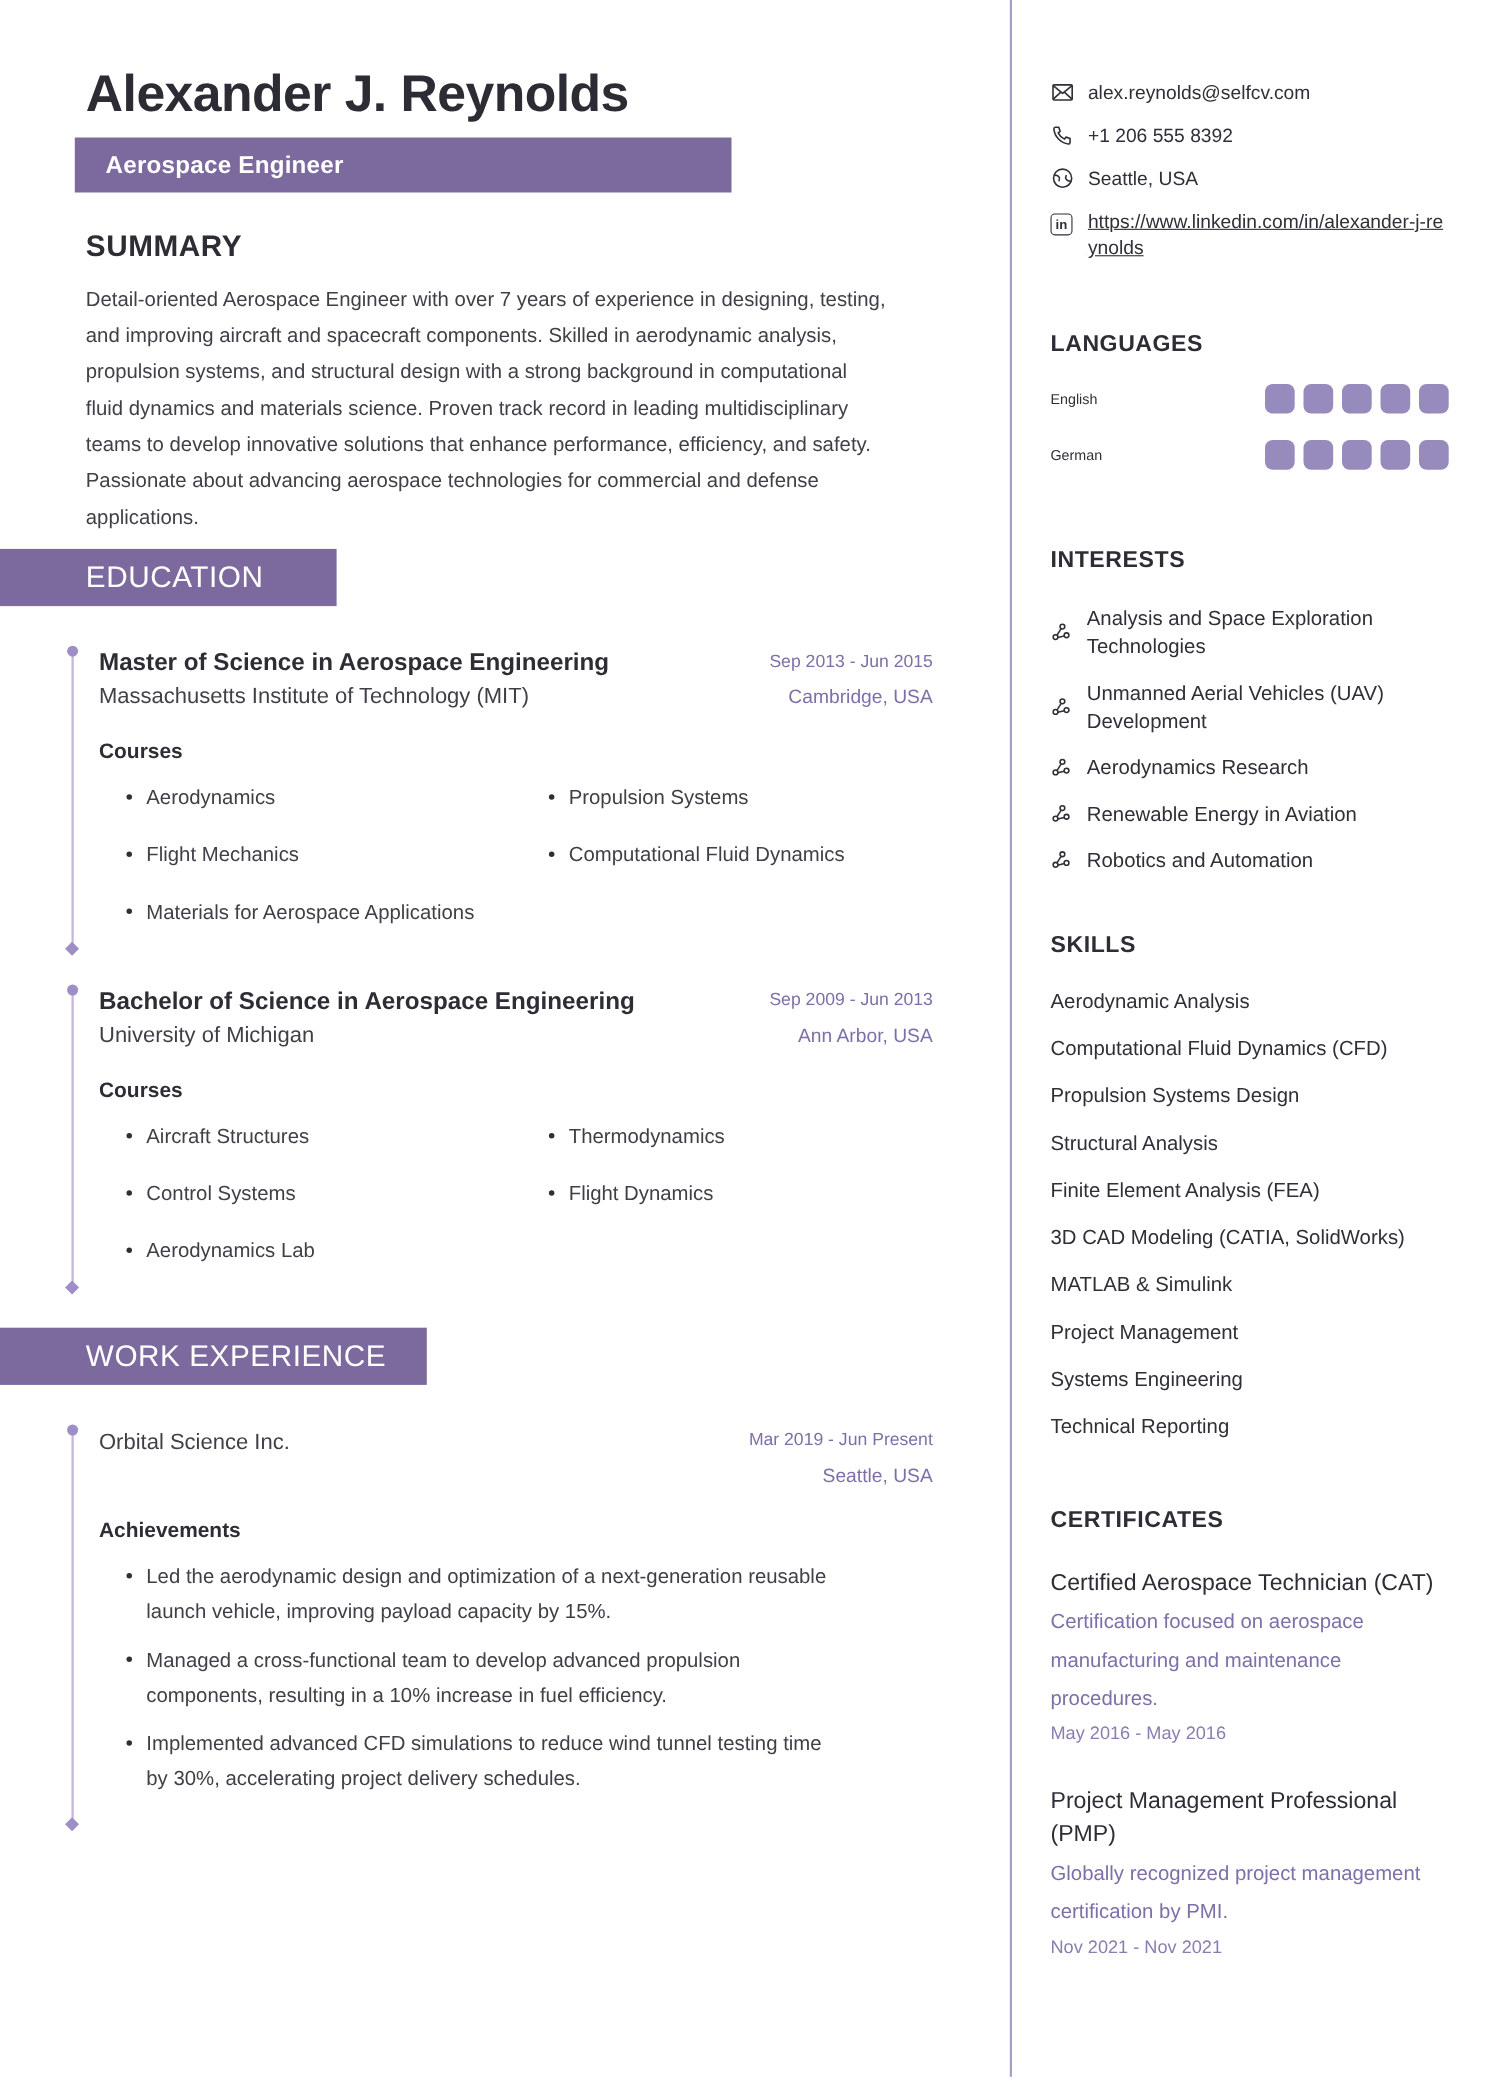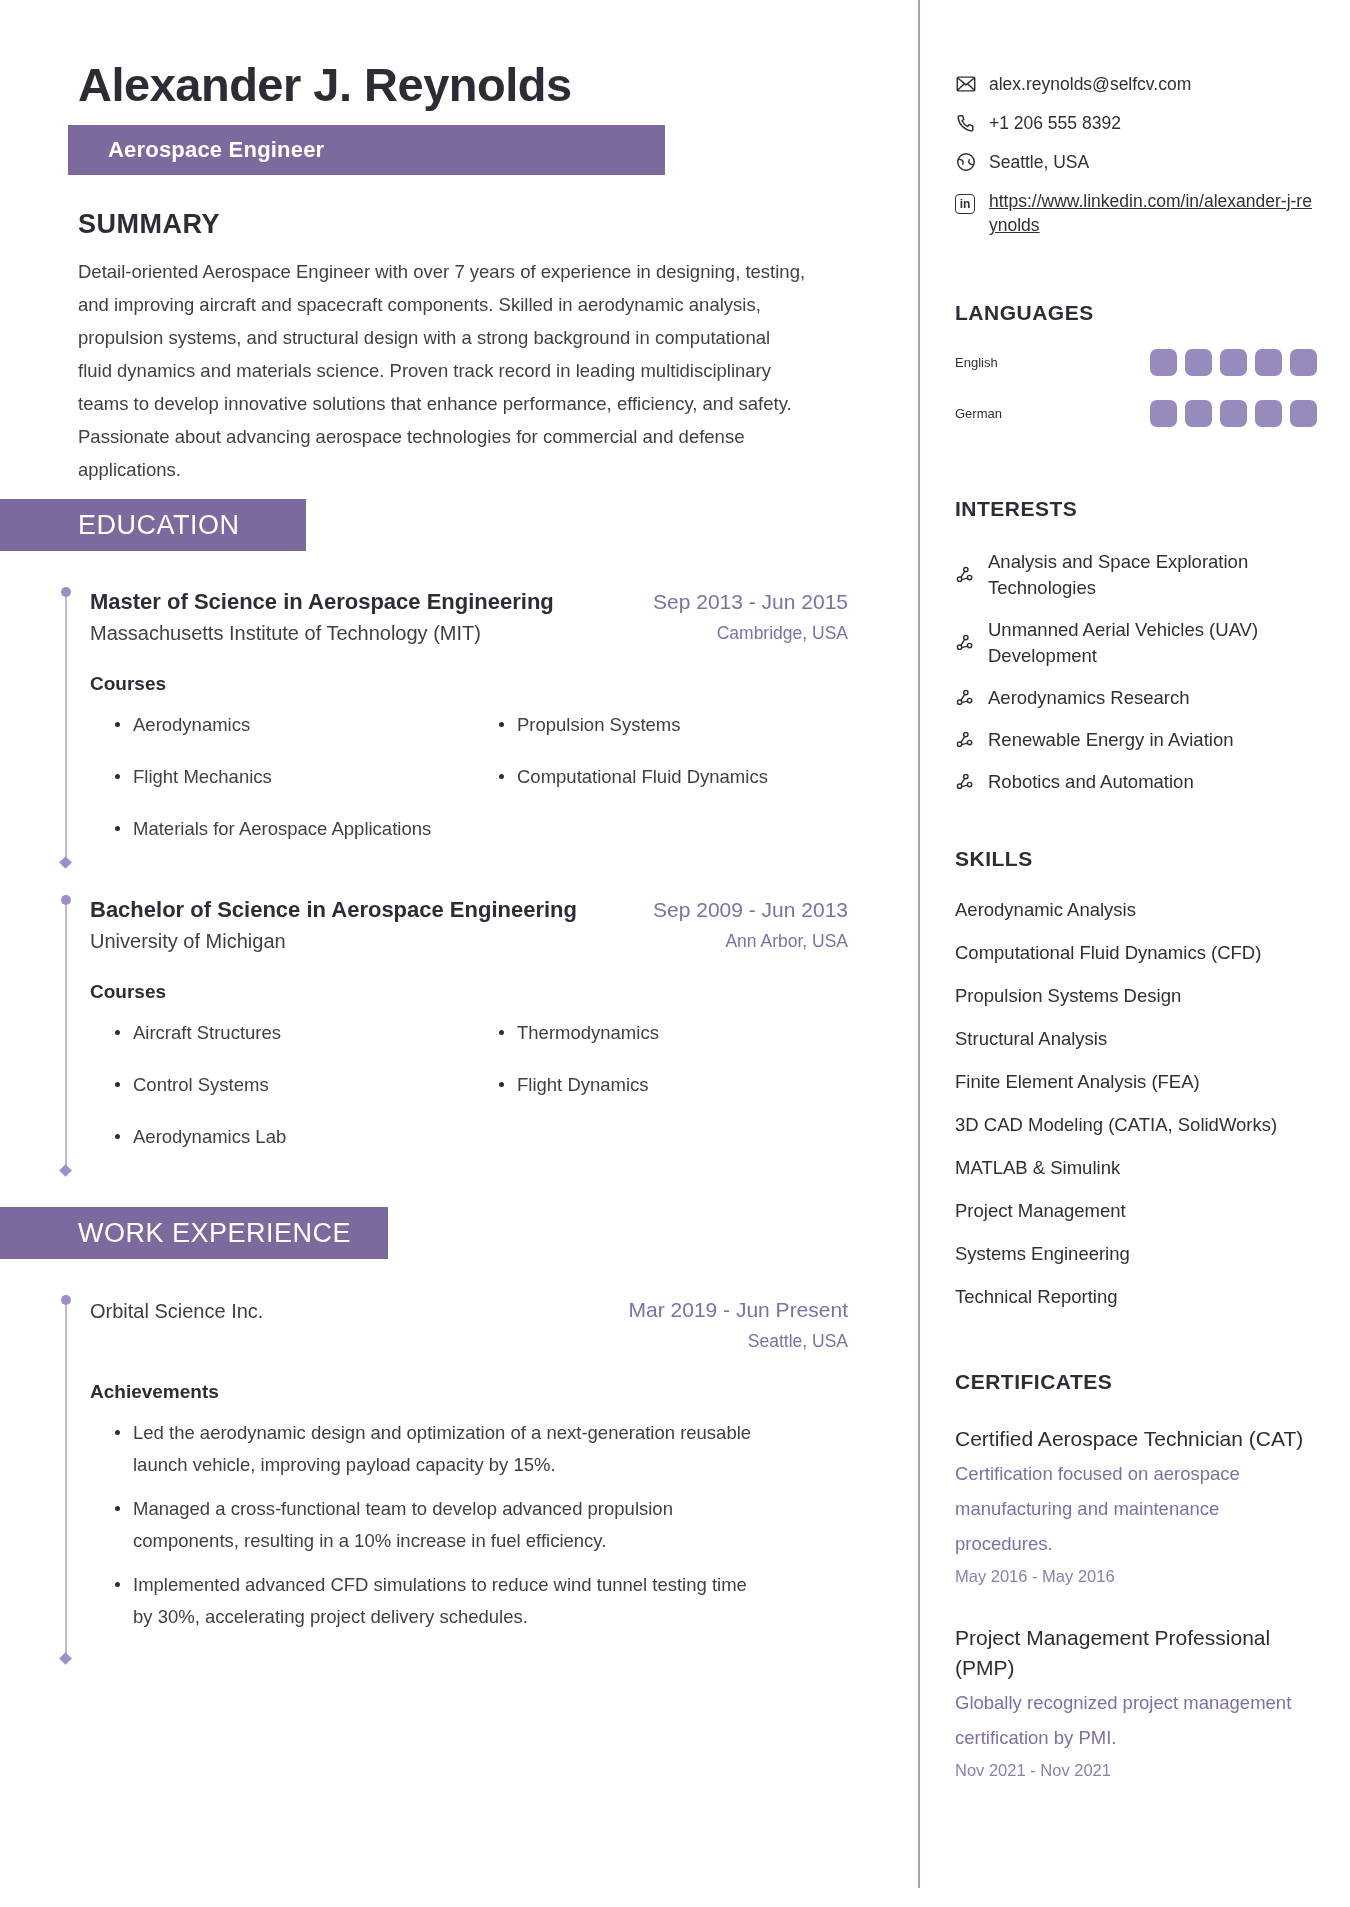--- a/index.html
+++ b/index.html
@@ -8,40 +8,40 @@
     font-family:"Liberation Sans", sans-serif;color:#3f3f47;overflow:hidden;
   }
   .divider{position:absolute;left:918px;top:0;width:2px;height:1888px;background:var(--divider,#a99cc9);}
 
   
   .left-col{position:absolute;left:0;top:0;width:848px;}
   .name{margin:58px 0 0 78px;font-size:47px;line-height:1.15;font-weight:800;
         color:#2c2c34;letter-spacing:-0.5px;}
   .badge{margin:13px 0 0 68px;width:597px;height:50px;box-sizing:border-box;
          background:var(--accent,#7c6a9e);color:#fff;font-size:22px;font-weight:700;
-         display:flex;align-items:center;padding-left:40px;letter-spacing:0.2px;}
+         display:flex;align-items:center;padding-left:28px;letter-spacing:0.2px;}
   .h-main{margin:34px 0 0 78px;font-size:27px;font-weight:800;color:#2d2d35;letter-spacing:0.5px;}
   .summary-p{margin:15px 0 0 78px;width:730px;font-size:18.5px;line-height:33px;color:#3f3f47;}
 
   .section-bar{height:52px;background:var(--accent,#7c6a9e);display:flex;align-items:center;
                box-sizing:border-box;padding-left:78px;color:#fff;font-size:27px;font-weight:400;
                letter-spacing:0.5px;}
   .bar-education{margin-top:13px;width:306px;}
   .bar-work{margin-top:32px;width:388px;}
 
   .entry{position:relative;margin-left:64px;margin-right:0;padding:36px 0 0 26px;}
   .entry .tl-line{position:absolute;left:1px;top:42px;bottom:6px;width:2px;background:var(--tl-line,#c3b5dd);}
   .entry .tl-dot{position:absolute;left:-3px;top:36px;width:10px;height:10px;border-radius:50%;background:var(--tl-marker,#9f8dc8);}
   .entry .tl-diamond{position:absolute;left:-3px;bottom:0;width:9px;height:9px;background:var(--tl-marker,#9f8dc8);transform:rotate(45deg);}
   .entry-head{display:flex;align-items:flex-start;}
   .head-left{flex:1;min-width:0;}
   .head-right{text-align:right;white-space:nowrap;}
   .e-title{font-size:22px;font-weight:700;color:#2d2d35;line-height:30px;}
   .e-org{font-size:20px;color:#3f3f47;line-height:32px;}
-  .e-date{font-size:21px;color:var(--date,#7f6fa8);line-height:30px;}
+  .e-date{font-size:16px;color:var(--date,#7f6fa8);line-height:30px;}
   .e-loc{font-size:17.5px;color:var(--date,#7f6fa8);line-height:32px;}
   .sub-label{margin-top:24px;font-size:19px;font-weight:700;color:#2d2d35;}
   .courses{display:grid;grid-template-columns:384px 1fr;margin-top:16px;padding-left:25px;}
   .b-item{display:flex;font-size:18.5px;line-height:28px;color:#3f3f47;margin-bottom:24px;}
   .b-dot{flex:0 0 auto;width:5px;height:5px;border-radius:50%;background:#2e2e36;margin:11px 13px 0 0;}
   .courses .cell{padding-right:10px;}
   .ach-list{margin-top:14px;padding-left:25px;padding-bottom:18px;}
   .ach-list .b-item{width:640px;line-height:32px;margin-bottom:12px;}
   .ach-list .b-dot{margin-top:13px;}
 

